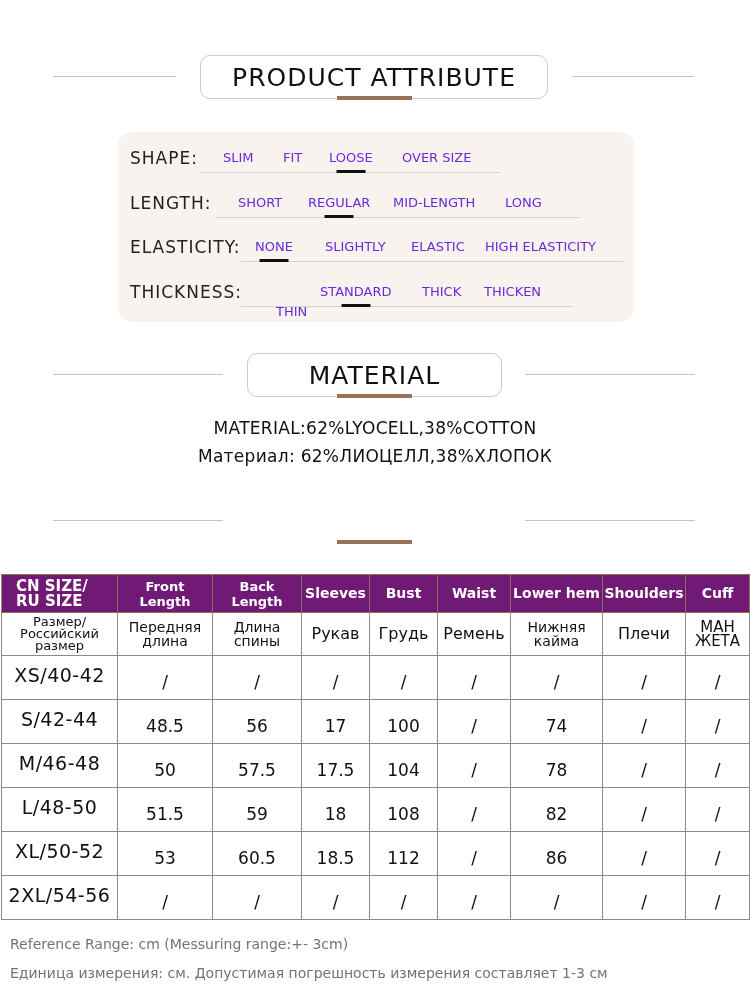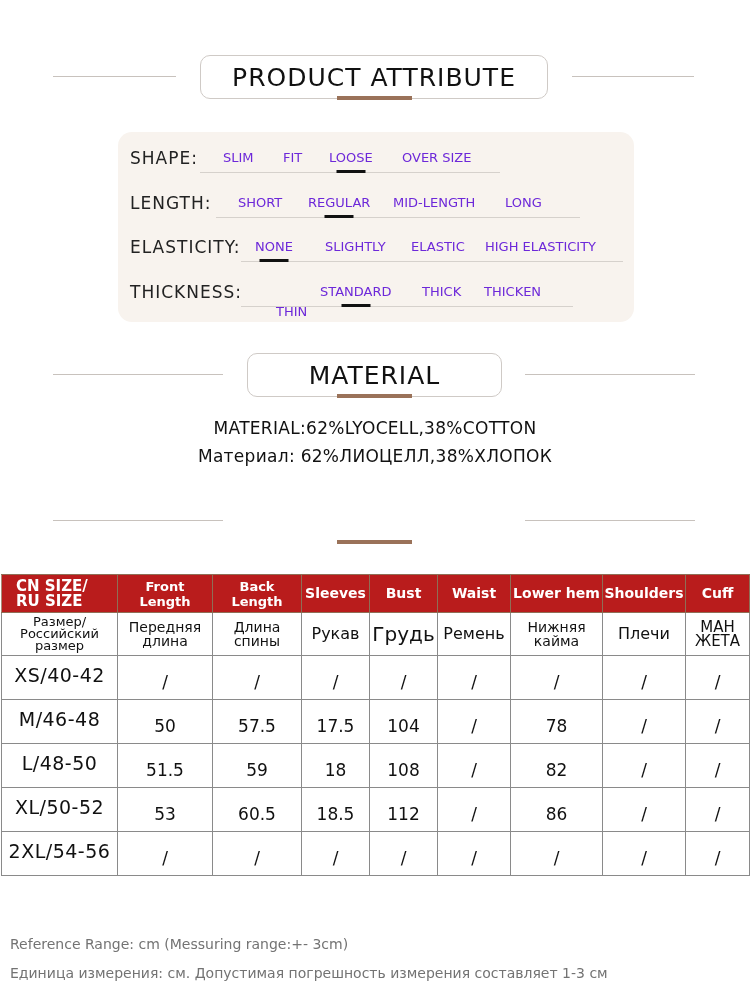--- a/index.html
+++ b/index.html
@@ -29,21 +29,21 @@
   }
 
   .mat-line { position: absolute; width: 750px; text-align: center; font-size: 17px; color: #111; letter-spacing: 0.3px; }
 
   table.size {
     position: absolute; left: 1px; top: 574px; width: 748px; border-collapse: collapse;
     table-layout: fixed;
   }
   table.size td, table.size th { border: 1px solid #8a8a8a; text-align: center; vertical-align: middle; }
   table.size th {
-    background: #b91c1c; color: #fff; font-weight: bold; font-size: 14px; height: 38px;
+    background: #701a75; color: #fff; font-weight: bold; font-size: 14px; height: 38px;
     border-color: #8f6e56; border-left: 1px solid #a88d79; line-height: 15px;
   }
   table.size tr.ru td { height: 43px; font-size: 14px; line-height: 14px; color: #111; }
   table.size tr.data td { height: 44px; font-size: 17px; color: #111; padding-top: 8px; }
   table.size tr.data td.size-label { font-size: 19px; padding-top: 0; padding-bottom: 6px; letter-spacing: 0.5px; }
   .cn-head { text-align: left !important; padding-left: 14px; font-size: 15px !important; line-height: 15px; }
 
   .note { position: absolute; left: 10px; font-size: 14px; color: #737373; white-space: nowrap; }
 </style>
 </head>
@@ -140,40 +140,51 @@
   <tbody>
     <tr class="ru">
       <td style="white-space:pre-line;font-size:13px;line-height:12px;">Размер/
 Российский
 размер</td>
       <td style="white-space:pre-line;">Передняя
 длина</td>
       <td style="white-space:pre-line;">Длина
 спины</td>
       <td style="white-space:pre-line;font-size:16px;">Рукав</td>
-      <td style="white-space:pre-line;font-size:20px;">Грудь</td>
+      <td style="white-space:pre-line;font-size:16px;">Грудь</td>
       <td style="white-space:pre-line;font-size:16px;margin-left:44px;">Ремень</td>
       <td style="white-space:pre-line;">Нижняя
 кайма</td>
       <td style="white-space:pre-line;font-size:16px;">Плечи</td>
       <td style="white-space:pre-line;font-size:15px;">МАН
 ЖЕТА</td>
     </tr>
     <tr class="data">
       <td class="size-label">XS/40-42</td>
       <td>/</td>
       <td>/</td>
       <td>/</td>
       <td>/</td>
       <td>/</td>
       <td>/</td>
       <td>/</td>
       <td>/</td>
     </tr>
     <tr class="data">
+      <td class="size-label">S/42-44</td>
+      <td>48.5</td>
+      <td>56</td>
+      <td>17</td>
+      <td>100</td>
+      <td>/</td>
+      <td>74</td>
+      <td>/</td>
+      <td>/</td>
+    </tr>
+    <tr class="data">
       <td class="size-label">M/46-48</td>
       <td>50</td>
       <td>57.5</td>
       <td>17.5</td>
       <td>104</td>
       <td>/</td>
       <td>78</td>
       <td>/</td>
       <td>/</td>
     </tr>

